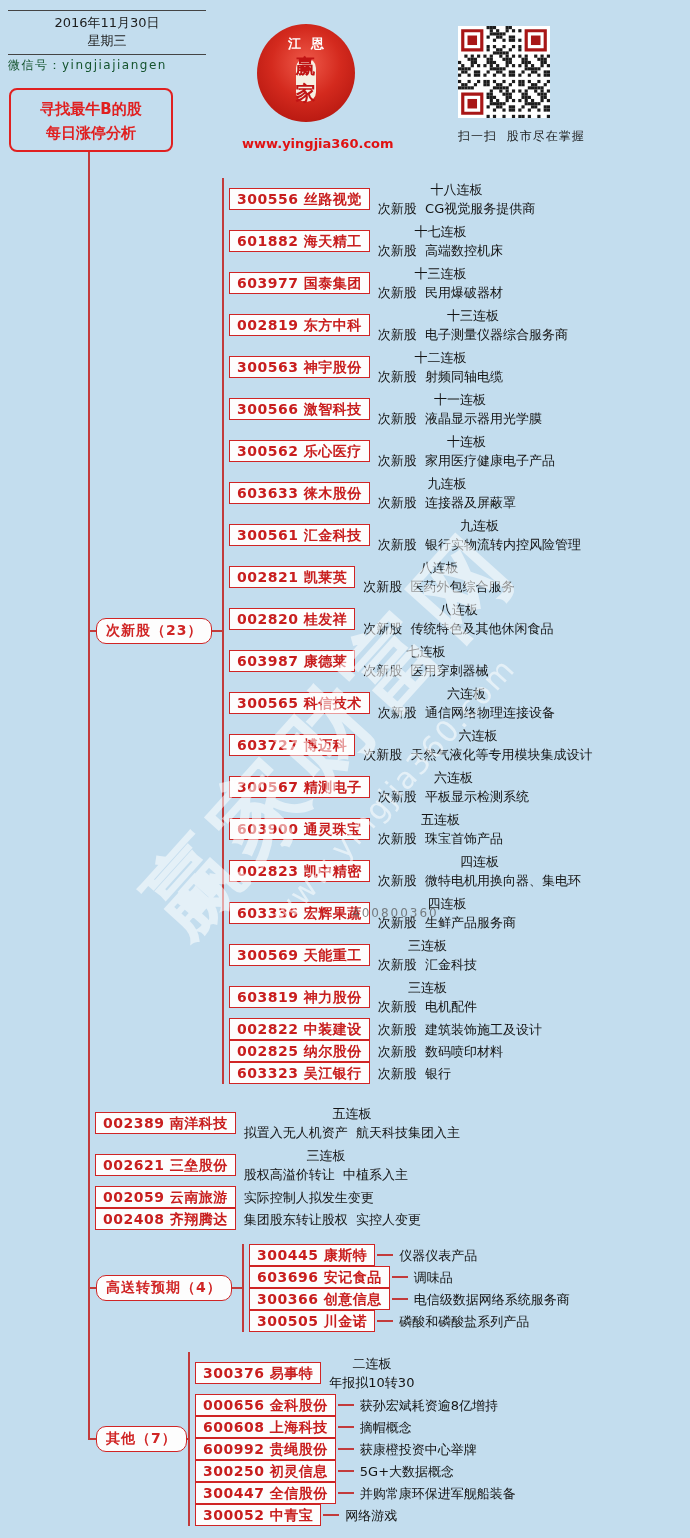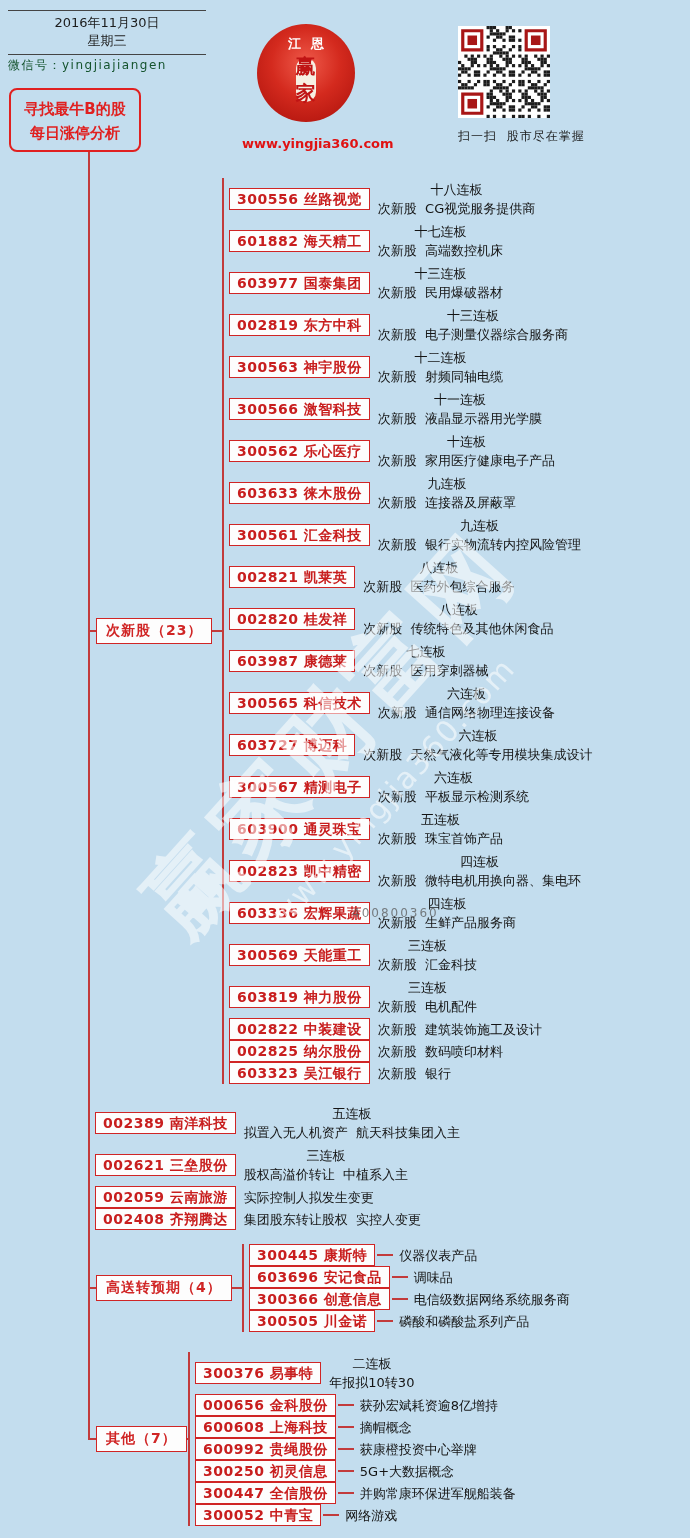--- a/index.html
+++ b/index.html
@@ -5,21 +5,21 @@
   * { margin:0; padding:0; box-sizing:border-box; }
   html,body { background:#c3ddee; }
   body { width:690px; font-family:"DejaVu Sans","Liberation Sans",sans-serif; }
   .canvas { position:relative; width:690px; height:1538px; background:#c3ddee; overflow:hidden; }
 
   
   .date-box { position:absolute; left:8px; top:10px; width:198px; border-top:1px solid #444;
               border-bottom:1px solid #444; padding:3px 0 4px; text-align:center;
               font-size:13px; color:#1c1c1c; line-height:18px; }
   .wechat { position:absolute; left:8px; top:57px; font-size:12px; letter-spacing:1.5px; color:#14532d; white-space:pre; }
-  .slogan-box { position:absolute; left:9px; top:88px; width:132px; height:64px;
+  .slogan-box { position:absolute; left:9px; top:88px; width:164px; height:64px;
                 border:2px solid #e02020; border-radius:8px; color:#e02020; font-weight:bold;
                 font-size:15px; text-align:center; padding-top:7px; line-height:24px; }
 
   .logo { position:absolute; left:257px; top:24px; width:98px; height:98px; border-radius:50%;
           background:radial-gradient(circle at 50% 40%, #ef5a4a 0%, #d42a1e 45%, #a80f0a 100%);
           display:flex; align-items:center; justify-content:center; }
   .logo-ring-text { position:absolute; top:11px; left:0; right:0; text-align:center; color:#fff;
                     font-size:13px; font-weight:bold; letter-spacing:10px; text-indent:10px; }
   .logo-seal { margin-top:14px; width:20px; height:44px; background:#f6efe2; border-radius:10px;
                display:flex; align-items:center; justify-content:center; color:#c01414;
@@ -36,21 +36,21 @@
   #mindmap { position:absolute; left:0; top:178px; width:690px; padding-left:88px; }
   .group { display:flex; }
   .cat-cell { display:flex; align-items:center; flex-shrink:0; }
   .g1 .cat-cell { width:134px; }
   .g2 { margin-top:18px; } .g2 .cat-cell { width:140px; }
   .g3 { margin-top:14px; } .g3 .cat-cell { width:154px; }
   .g4 { margin-top:20px; } .g4 .cat-cell { width:100px; }
   .stub { width:8px; height:2px; background:#c23b3b; flex-shrink:0; }
   .fill-line { flex:1; height:2px; background:#c23b3b; min-width:2px; }
   .cat-box { border:1px solid #d02525; background:#fdfdfd; color:#d02525; font-weight:bold;
-             font-size:14px; padding:3px 9px; white-space:pre; border-radius:0; letter-spacing:1px; }
+             font-size:14px; padding:3px 9px; white-space:pre; border-radius:10px; letter-spacing:1px; }
   .branch { flex:1; border-left:2px solid #c23b3b;text-align:center; }
   .item { display:flex; align-items:center; padding-left:5px; }
   .item.multi { height:42px; }
   .item.single { height:22px; }
   .stock-box { border:1px solid #d02525; background:#fdfdfd; color:#c81e1e; font-weight:bold;
                font-size:14px; line-height:18px; padding:1px 7px; white-space:pre;
                letter-spacing:0.5px; flex-shrink:0; }
   .dash { width:16px; height:2px; background:#c23b3b; flex-shrink:0; margin-left:2px; }
   .desc { margin-left:8px; color:#141414; font-size:13px; }
   .dash + .desc { margin-left:6px; }

